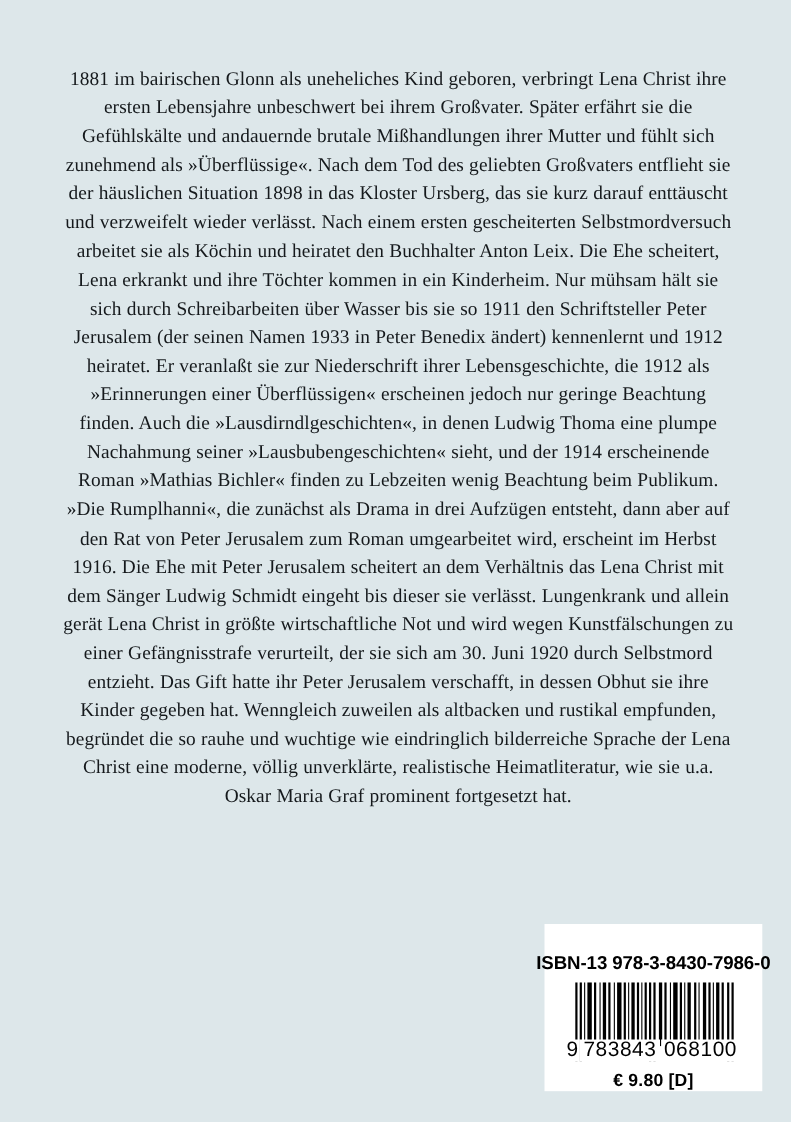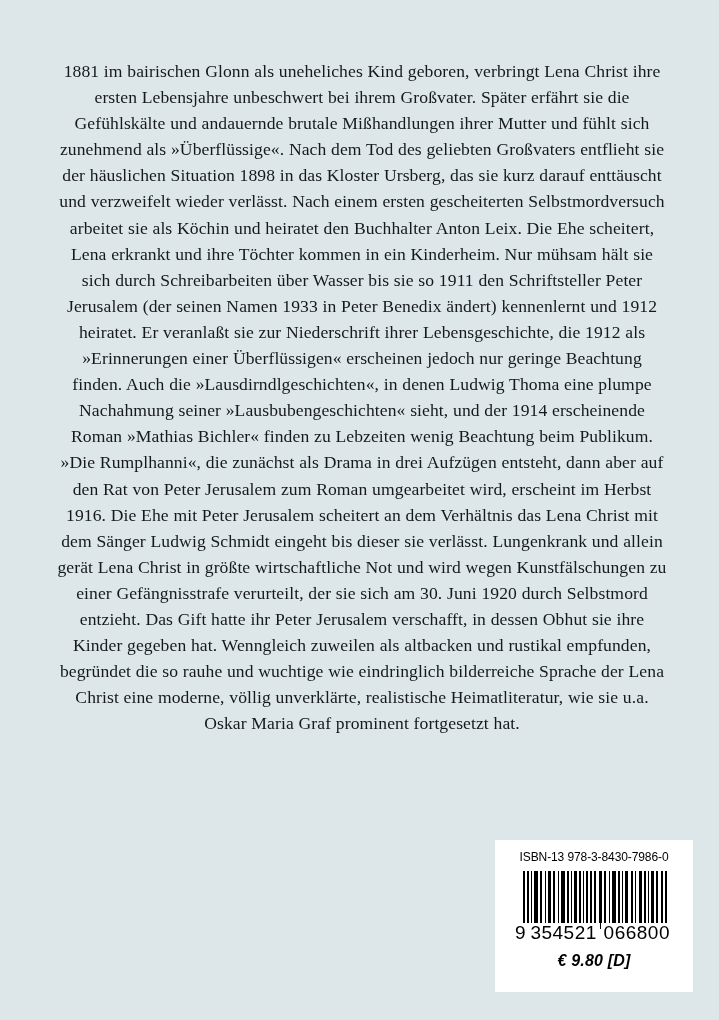--- a/index.html
+++ b/index.html
@@ -46,25 +46,26 @@
     background: #ffffff;
     display: flex;
     flex-direction: column;
     align-items: center;
     justify-content: flex-start;
     box-sizing: border-box;
     padding-top: 10px;
   }
   .isbn-line {
     font-family: "Liberation Sans", "DejaVu Sans", sans-serif;
-    font-weight: normal;
-    font-size: 12px;
+    font-weight: bold;
+    font-size: 17px;
     color: #000;
     letter-spacing: -0.1px;
     white-space: nowrap;
+    margin-top: 16px;
   }
   .barcode-wrap {
     margin-top: 7px;
     width: 158px;
     height: 72px;
     position: relative;
   }
   .barcode-wrap svg {
     display: block;
     width: 158px;
@@ -102,21 +103,20 @@
     line-height: 20px;
     letter-spacing: 0.5px;
   }
   .price-line {
     margin-top: 9px;
     font-family: "Liberation Sans", "DejaVu Sans", sans-serif;
     font-weight: bold;
     font-size: 16px;
     color: #000;
     letter-spacing: 0.2px;
-    font-style: italic;
   }
 </style>
 </head>
 <body>
 
 <div class="cover">
 
   <div class="blurb">1881 im bairischen Glonn als uneheliches Kind geboren, verbringt Lena Christ ihre ersten Lebensjahre unbeschwert bei ihrem Großvater. Später erfährt sie die Gefühlskälte und andauernde brutale Mißhandlungen ihrer Mutter und fühlt sich zunehmend als »Überflüssige«. Nach dem Tod des geliebten Großvaters entflieht sie der häuslichen Situation 1898 in das Kloster Ursberg, das sie kurz darauf enttäuscht und verzweifelt wieder verlässt. Nach einem ersten gescheiterten Selbstmordversuch arbeitet sie als Köchin und heiratet den Buchhalter Anton Leix. Die Ehe scheitert, Lena erkrankt und ihre Töchter kommen in ein Kinderheim. Nur mühsam hält sie sich durch Schreibarbeiten über Wasser bis sie so 1911 den Schriftsteller Peter Jerusalem (der seinen Namen 1933 in Peter Benedix ändert) kennenlernt und 1912 heiratet. Er veranlaßt sie zur Niederschrift ihrer Lebensgeschichte, die 1912 als »Erinnerungen einer Überflüssigen« erscheinen jedoch nur geringe Beachtung finden. Auch die »Lausdirndlgeschichten«, in denen Ludwig Thoma eine plumpe Nachahmung seiner »Lausbubengeschichten« sieht, und der 1914 erscheinende Roman »Mathias Bichler« finden zu Lebzeiten wenig Beachtung beim Publikum. »Die Rumplhanni«, die zunächst als Drama in drei Aufzügen entsteht, dann aber auf den Rat von Peter Jerusalem zum Roman umgearbeitet wird, erscheint im Herbst 1916. Die Ehe mit Peter Jerusalem scheitert an dem Verhältnis das Lena Christ mit dem Sänger Ludwig Schmidt eingeht bis dieser sie verlässt. Lungenkrank und allein gerät Lena Christ in größte wirtschaftliche Not und wird wegen Kunstfälschungen zu einer Gefängnisstrafe verurteilt, der sie sich am 30. Juni 1920 durch Selbstmord entzieht. Das Gift hatte ihr Peter Jerusalem verschafft, in dessen Obhut sie ihre Kinder gegeben hat. Wenngleich zuweilen als altbacken und rustikal empfunden, begründet die so rauhe und wuchtige wie eindringlich bilderreiche Sprache der Lena Christ eine moderne, völlig unverklärte, realistische Heimatliteratur, wie sie u.a. Oskar Maria Graf prominent fortgesetzt hat.</div>
 
   <div class="barcode-panel">
@@ -164,20 +164,20 @@
           <rect x="141" y="0" width="2" height="58"></rect>
 
           <rect x="146" y="0" width="2" height="72"></rect>
           <rect x="150" y="0" width="2" height="72"></rect>
         </g>
       </svg>
     </div>
 
     <div class="barcode-digits">
       <span class="digit-lead">9</span>
-      <span class="digit-left">354521</span>
-      <span class="digit-right">066800</span>
+      <span class="digit-left">783843</span>
+      <span class="digit-right">068100</span>
     </div>
 
     <div class="price-line">€ 9.80 [D]</div>
 
   </div>
 </div>
 
 </body></html>

